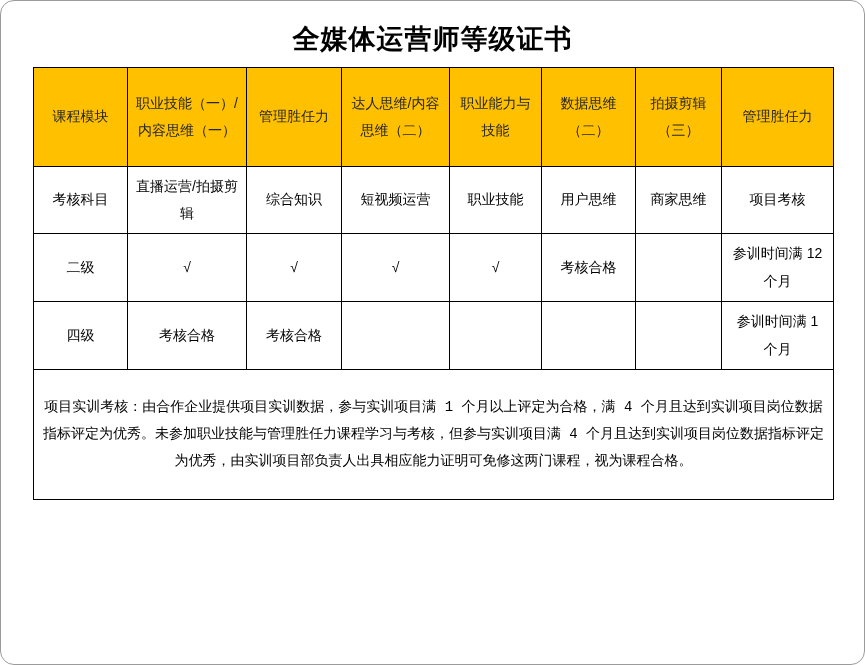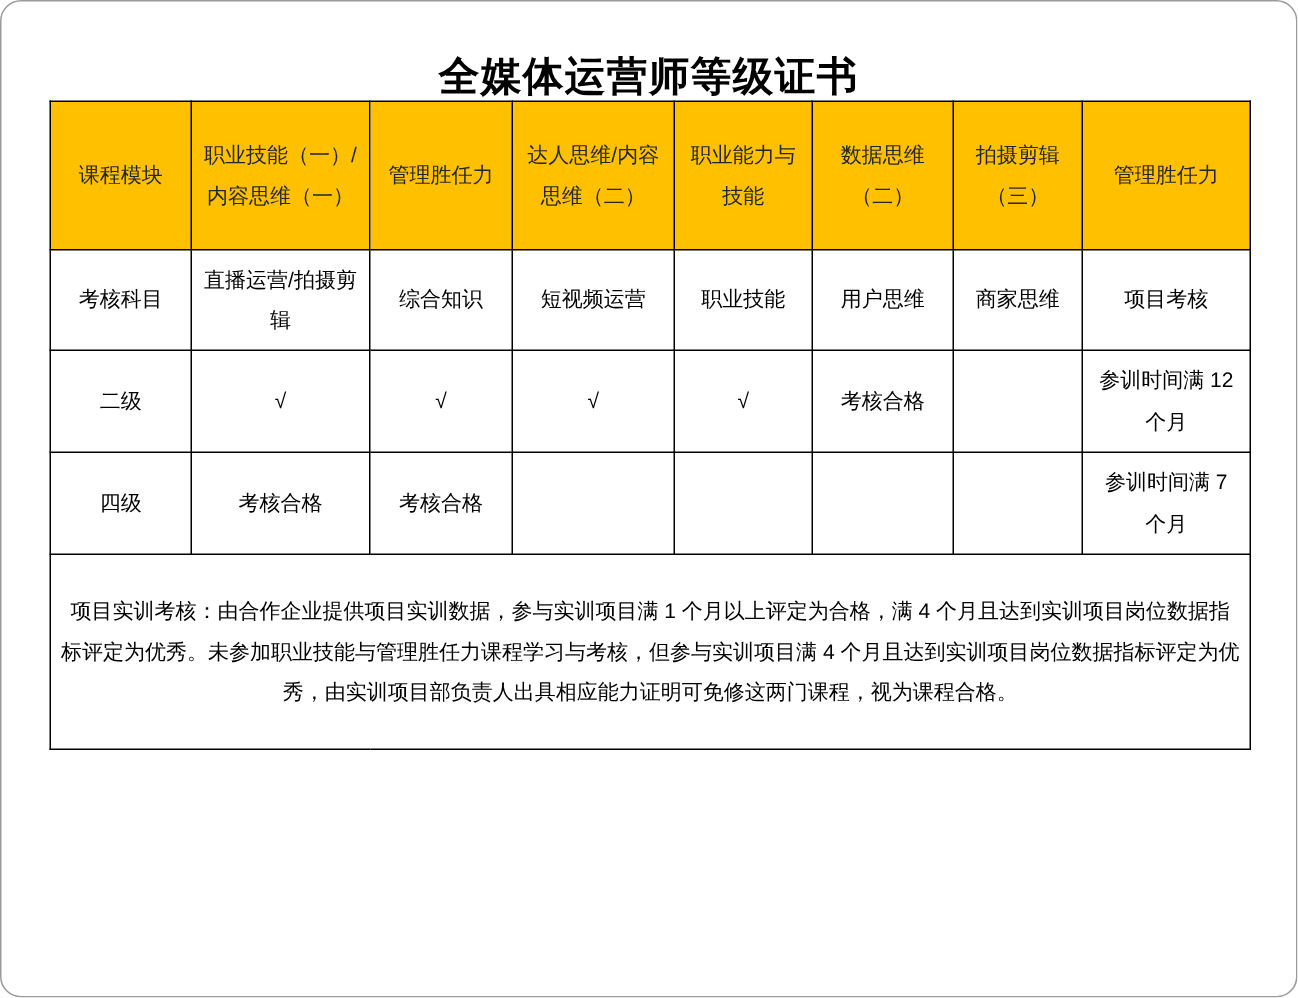--- a/index.html
+++ b/index.html
@@ -12,21 +12,21 @@
     position: relative;
     box-sizing: border-box;
     width: 865px;
     height: 665px;
     background: #ffffff;
     border: 1px solid #9b9b9b;
     border-radius: 14px;
     overflow: hidden;
   }
   .title {
-    margin: 12px;
+    margin: 0;
     padding-top: 20px;
     text-align: center;
     font-family: "Liberation Serif", serif;
     font-size: 27px;
     font-weight: 700;
     color: #000000;
     letter-spacing: 1px;
   }
   table.cert {
     position: absolute;
@@ -56,20 +56,21 @@
   }
   tr.row-subject td { height: 62px; }
   tr.row-level td { height: 63px; }
   td.note-cell {
     height: 125px;
     text-align: justify;
     vertical-align: middle;
     font-size: 15px;
     line-height: 32px;
     padding: 3px 9px;
+    font-family: Liberation Mono, monospace;
   }
 </style>
 </head>
 <body>
 
 <div class="page">
 
   <h1 class="title">全媒体运营师等级证书</h1>
 
   <table class="cert">
@@ -117,21 +118,21 @@
         <td>参训时间满 12 个月</td>
       </tr>
       <tr class="row-level">
         <td>四级</td>
         <td>考核合格</td>
         <td>考核合格</td>
         <td></td>
         <td></td>
         <td></td>
         <td></td>
-        <td>参训时间满 7 个月</td>
+        <td>参训时间满 1 个月</td>
       </tr>
       <tr>
         <td class="note-cell" colspan="8">项目实训考核：由合作企业提供项目实训数据，参与实训项目满 1 个月以上评定为合格，满 4 个月且达到实训项目岗位数据指标评定为优秀。未参加职业技能与管理胜任力课程学习与考核，但参与实训项目满 4 个月且达到实训项目岗位数据指标评定为优秀，由实训项目部负责人出具相应能力证明可免修这两门课程，视为课程合格。</td>
       </tr>
     </tbody>
   </table>
 
 </div>
 
 </body></html>

